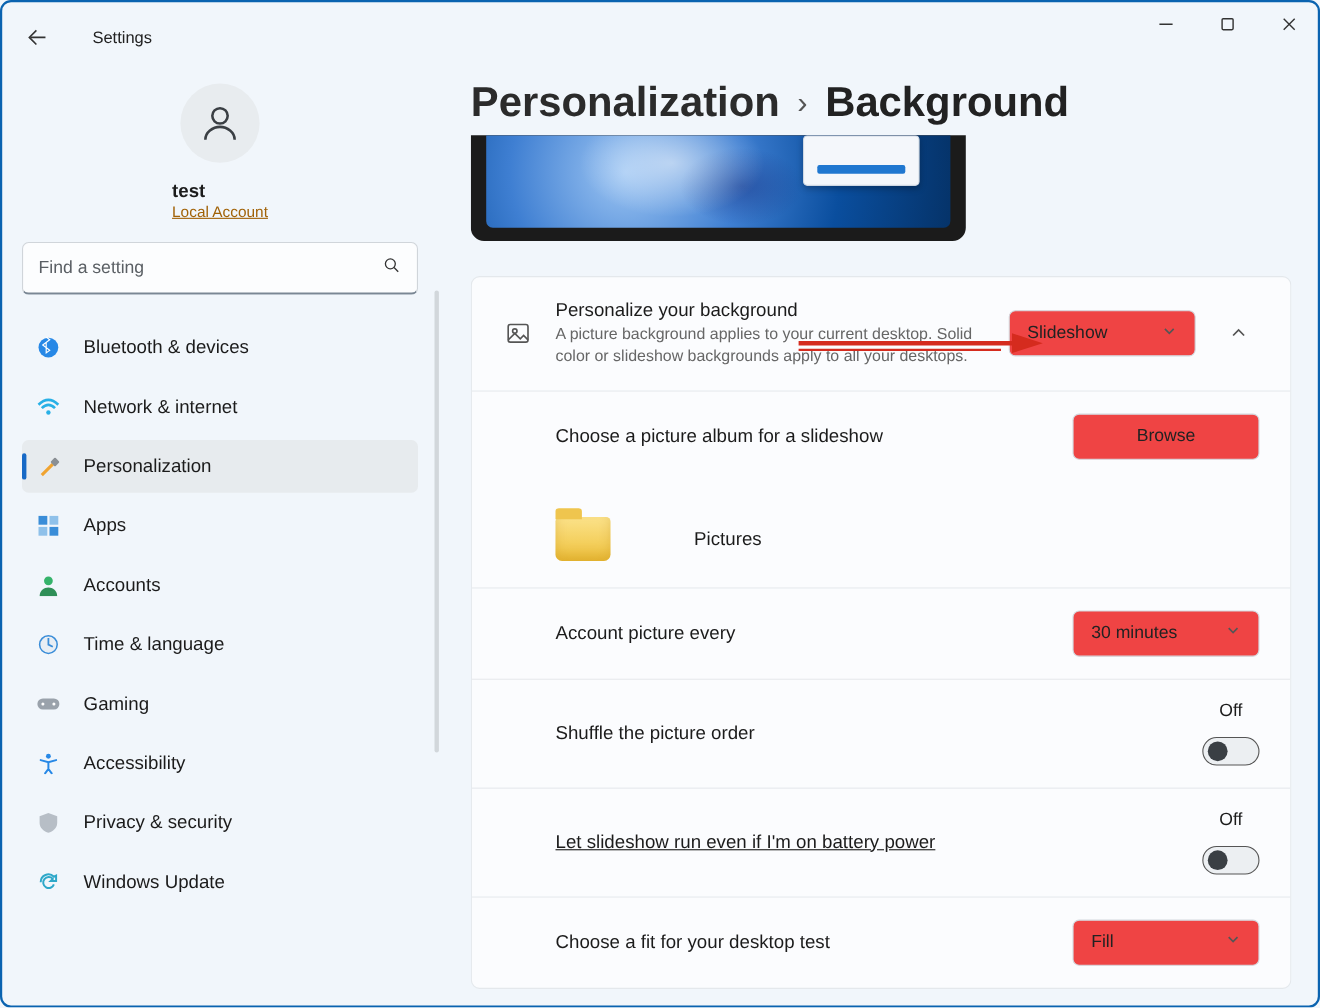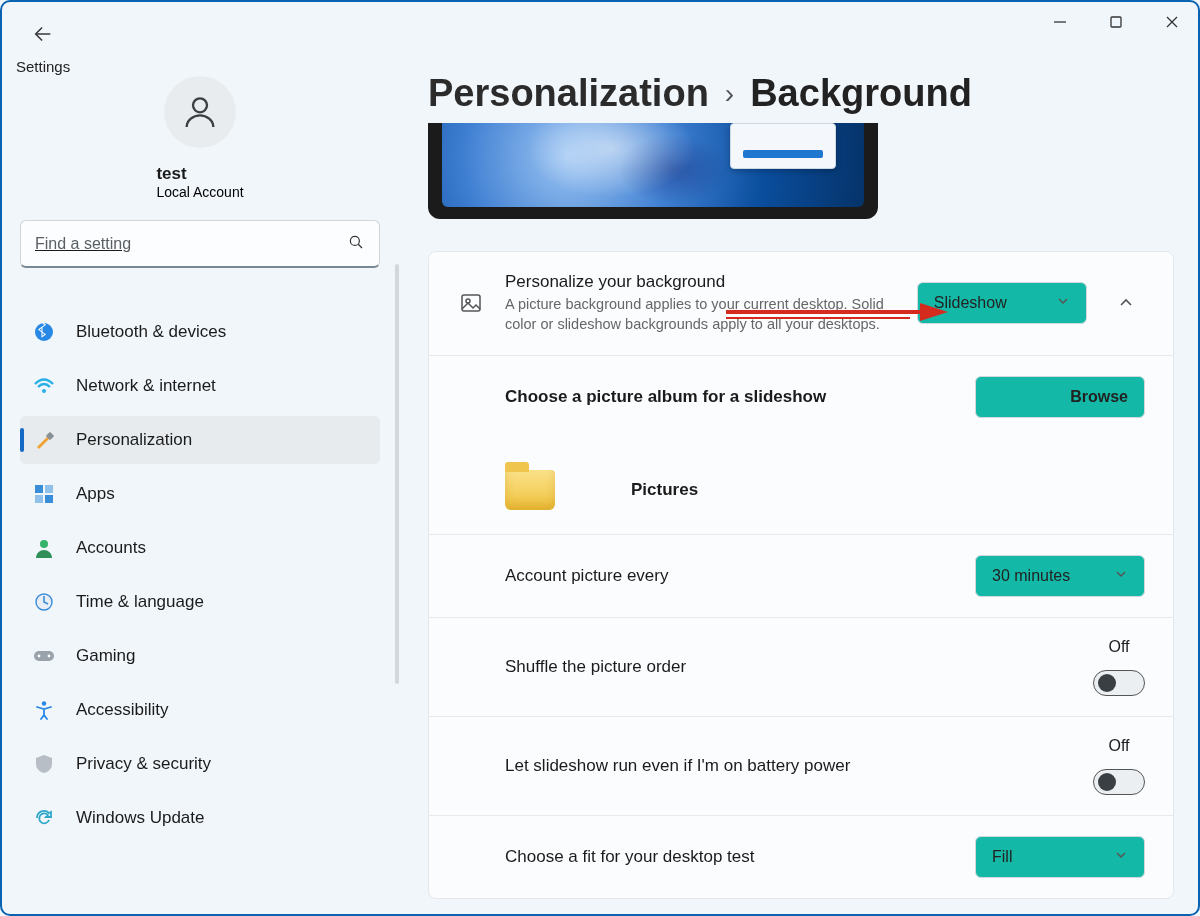--- a/index.html
+++ b/index.html
@@ -39,23 +39,22 @@
     font-size: 14px;
   }
   .win-btn svg { stroke: #333; }
 
   
   .topbar {
     position: absolute;
     top: 16px; left: 16px;
     display: flex;
     align-items: center;
-    gap: 6px;
+    gap: 32px;
     z-index: 10;
-    flex-direction: column;
   }
   .back-btn {
     width: 36px; height: 36px;
     display: flex; align-items: center; justify-content: center;
     border-radius: 4px;
   }
   .app-title { font-size: 15px; color: #222; }
 
   
   .sidebar {
@@ -72,34 +71,33 @@
     flex-direction: column;
   }
   .avatar {
     width: 72px; height: 72px;
     border-radius: 50%;
     background: #e8ecef;
     display: flex; align-items: center; justify-content: center;
   }
   .avatar svg { width: 40px; height: 40px; }
   .user-name { font-size: 17px; font-weight: 600; }
-  .user-sub  { font-size: 14px; color: #000000; }
+  .user-sub  { font-size: 14px; color: #a16207; text-decoration: underline; }
 
   .search-box {
     display: flex;
     align-items: center;
     height: 48px;
     background: #fcfdfe;
     border: 1px solid #d0d5da;
     border-bottom: 2px solid #7a8794;
     border-radius: 6px;
     padding: 0 14px;
-    margin-bottom: 40px;
+    margin-bottom: 24px;
     gap: 10px;
-    text-decoration: underline;
   }
   .search-box span[data-name="search-placeholder"] {
     flex: 1;
     color: #5a5f64;
     font-size: 16px;
   }
   .search-icon { color: #444; }
 
   .nav-item {
     display: flex;
@@ -220,28 +218,28 @@
   .row .text-col { flex: 1 1 auto; min-width: 0; }
   .row .title { font-size: 17px; color: #1b1b1b; }
   .row .desc  { font-size: 14.5px; color: #666; line-height: 1.4; margin-top: 2px; max-width: 410px; }
 
   .dropdown, .browse-btn {
     height: 42px;
     min-width: 170px;
     padding: 0 16px;
     border: 1px solid #d3d8de;
     border-radius: 6px;
-    background: #14b8a6;
+    background: #ef4444;
     display: flex;
     align-items: center;
     justify-content: space-between;
     font-size: 16px;
     color: #222;
   }
-  .browse-btn { justify-content: flex-end; min-width: 170px; }
+  .browse-btn { justify-content: center; min-width: 170px; }
   .chevron-btn {
     width: 40px; height: 40px;
     display: flex; align-items: center; justify-content: center;
     border-radius: 6px;
   }
 
   .folder-row {
     display: flex;
     align-items: center;
     gap: 28px;
@@ -507,21 +505,21 @@
             </svg>
         </span>
       </div>
       <div class="chevron-btn" data-name="collapse-section-button">
         <svg width="16" height="16" viewBox="0 0 16 16" fill="none" stroke="#555" stroke-width="1.6">
             <polyline points="3 10 8 5 13 10"></polyline>
           </svg>
       </div>
     </div>
 
-    <div class="row" style="flex-wrap:wrap; padding-bottom:0;font-weight:bold;" data-name="row-choose-album">
+    <div class="row" style="flex-wrap:wrap; padding-bottom:0;" data-name="row-choose-album">
       <span class="lead-icon" style="visibility:hidden" data-name="spacer-icon"></span>
       <div class="text-col">
         <div class="title" data-name="row-title">Choose a picture album for a slideshow</div>
       </div>
       <div class="browse-btn" data-name="browse-button">
         <span data-name="browse-label">Browse</span>
       </div>
       <div style="flex-basis:100%; height:0;"></div>
       <div class="folder-row" style="padding-left:48px;">
         <div class="folder-icon" data-name="folder-icon"></div>
@@ -553,21 +551,21 @@
         <span class="toggle-label" data-name="toggle-state-label">Off</span>
         <div class="toggle-switch" data-name="shuffle-toggle">
           <div class="toggle-thumb" data-name="toggle-thumb"></div>
         </div>
       </div>
     </div>
 
     <div class="row" data-name="row-battery">
       <span class="lead-icon" style="visibility:hidden" data-name="spacer-icon"></span>
       <div class="text-col">
-        <div class="title" style="max-width:400px;" data-name="row-title">Let slideshow run even if I'm on battery power</div>
+        <div class="title" style="max-width:400px;text-decoration:underline;" data-name="row-title">Let slideshow run even if I'm on battery power</div>
       </div>
       <div class="toggle">
         <span class="toggle-label" data-name="toggle-state-label">Off</span>
         <div class="toggle-switch" data-name="battery-toggle">
           <div class="toggle-thumb" data-name="toggle-thumb"></div>
         </div>
       </div>
     </div>
 
     <div class="row" data-name="row-fit">

